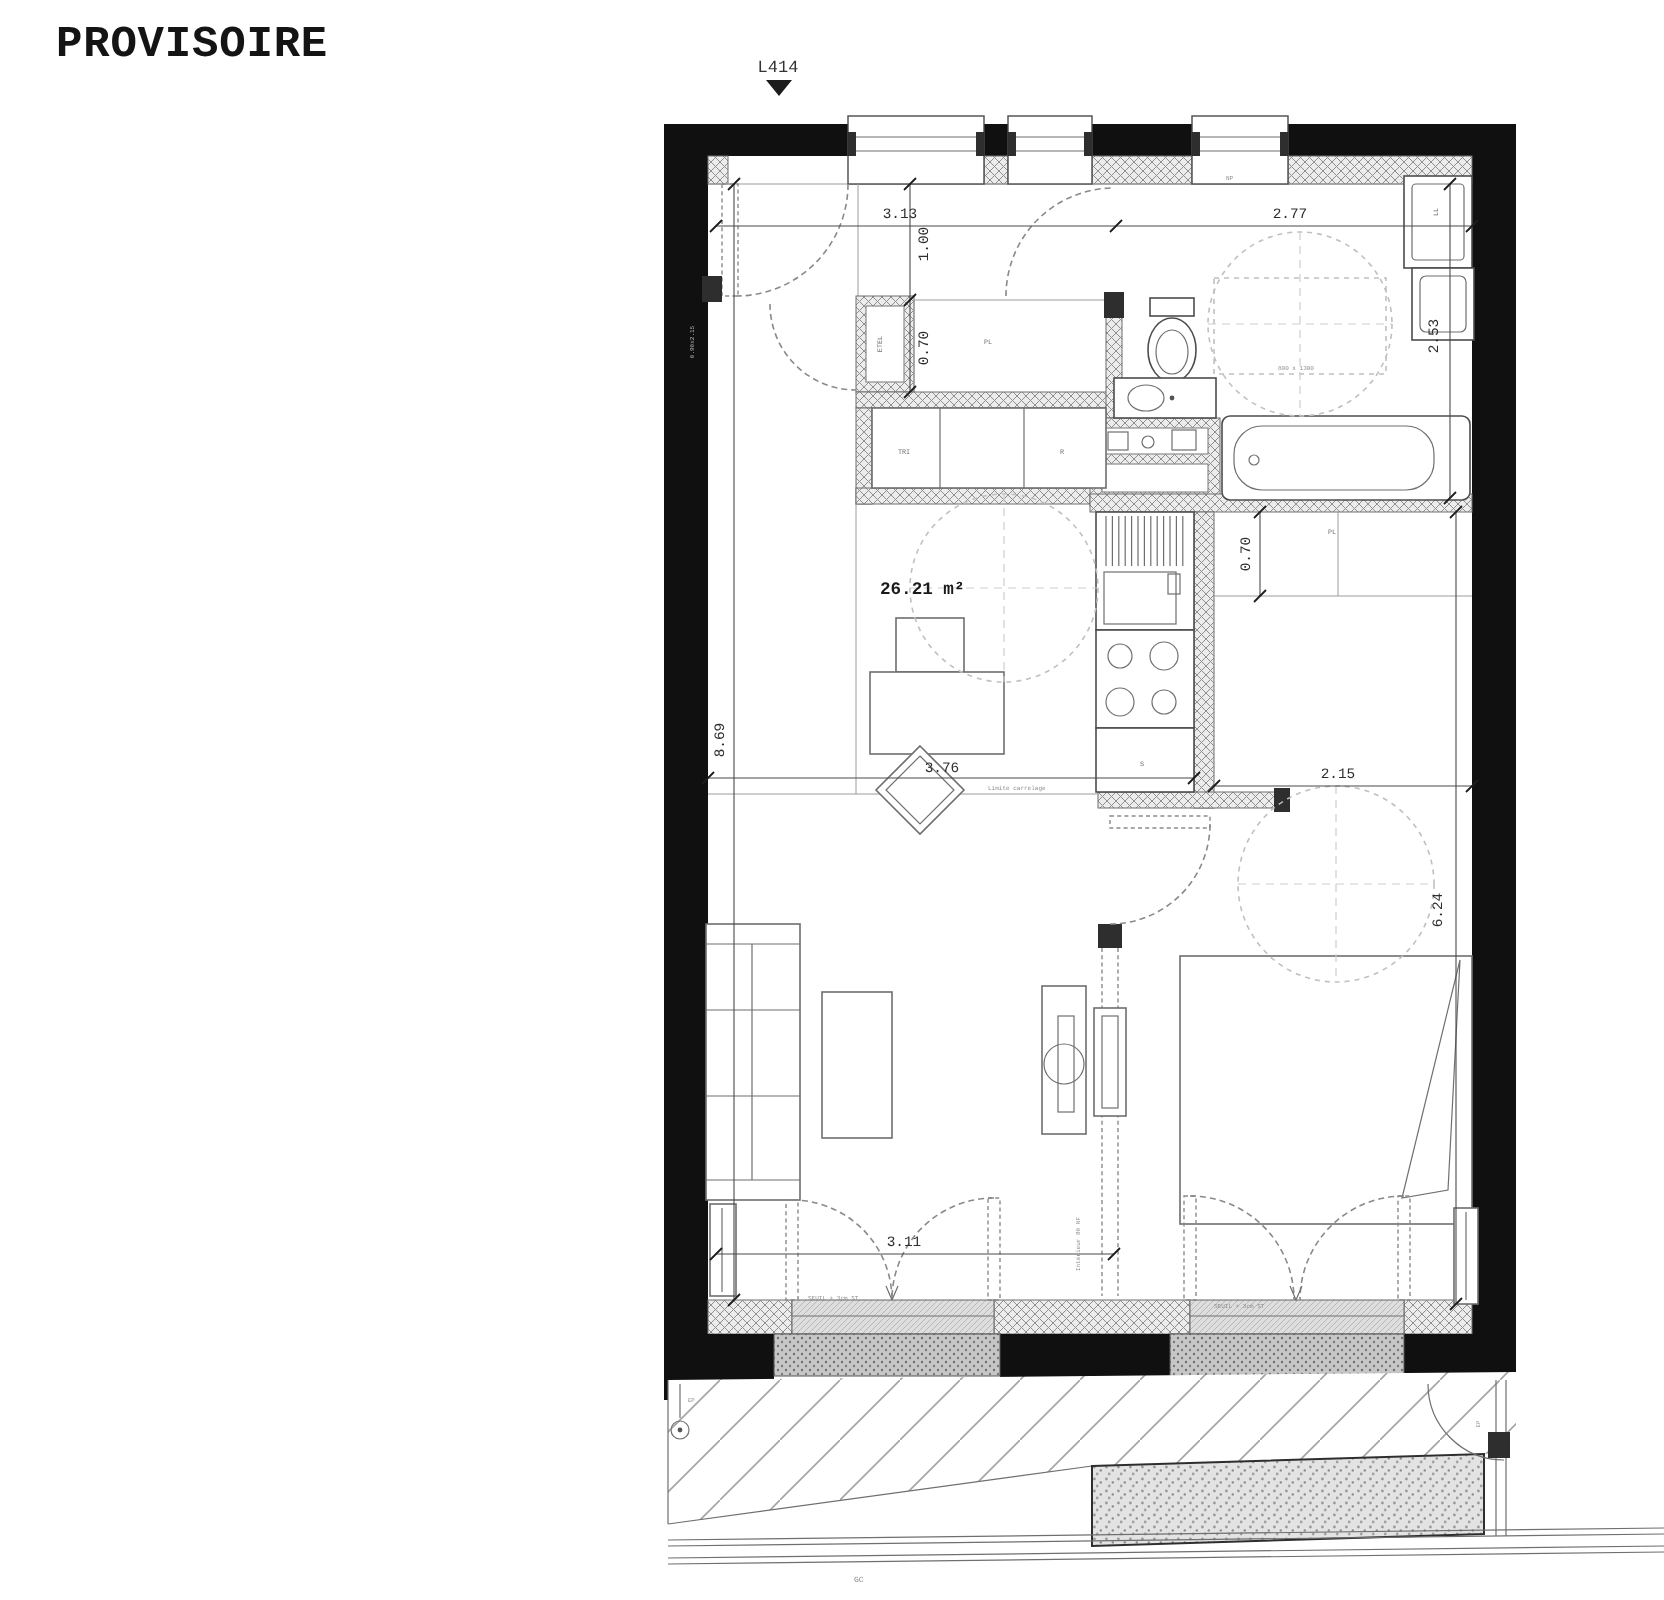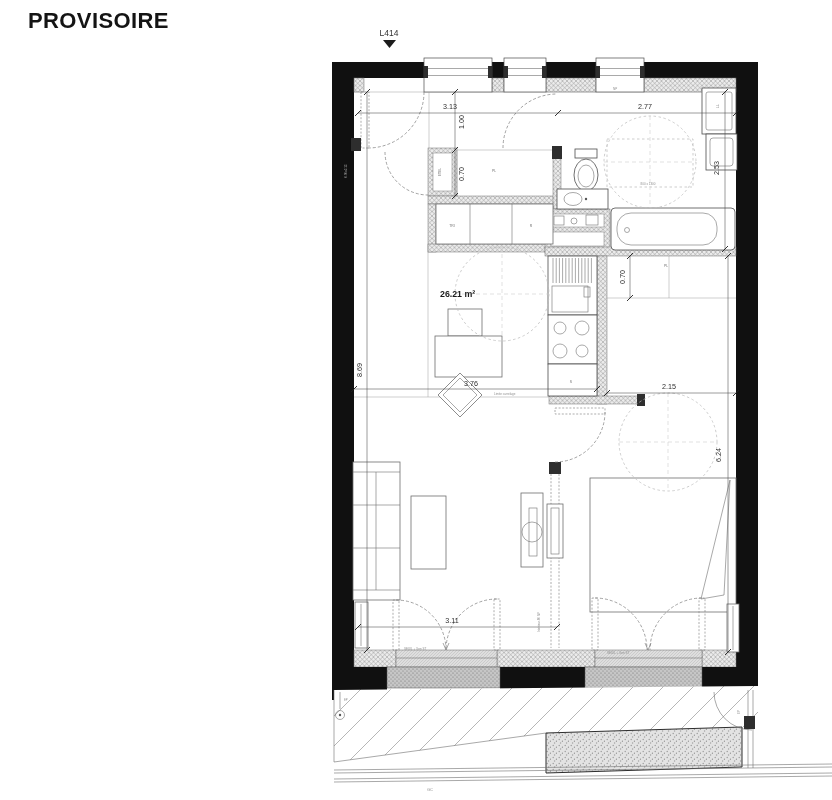--- a/index.html
+++ b/index.html
@@ -1,17 +1,17 @@
 <!DOCTYPE html>
 <html><head>
 <meta charset="utf-8">
 <style>
   html,body{margin:0;padding:0;background:#fff;}
   #stage{position:relative;width:832px;height:800px;background:#fff;overflow:hidden;
-         font-family:Liberation Sans, sans-serif;}
+         font-family:Liberation Mono, monospace;}
   svg{position:absolute;left:0;top:0;}
   
   .wall{fill:#101010;stroke:none;}
   .xh{fill:url(#xh);stroke:#6f6f6f;stroke-width:0.5;}
   .thin{stroke:#6f6f6f;stroke-width:0.6;fill:none;}
   .faint{stroke:#9c9c9c;stroke-width:0.5;fill:none;}
   .fix{stroke:#4d4d4d;stroke-width:0.8;fill:#fff;}
   .furn{stroke:#6e6e6e;stroke-width:0.8;fill:#fff;}
   .arc{fill:none;stroke:#8a8a8a;stroke-width:0.8;stroke-dasharray:3 2;}
   .leaf{fill:none;stroke:#8a8a8a;stroke-width:0.7;stroke-dasharray:2 1.6;}

